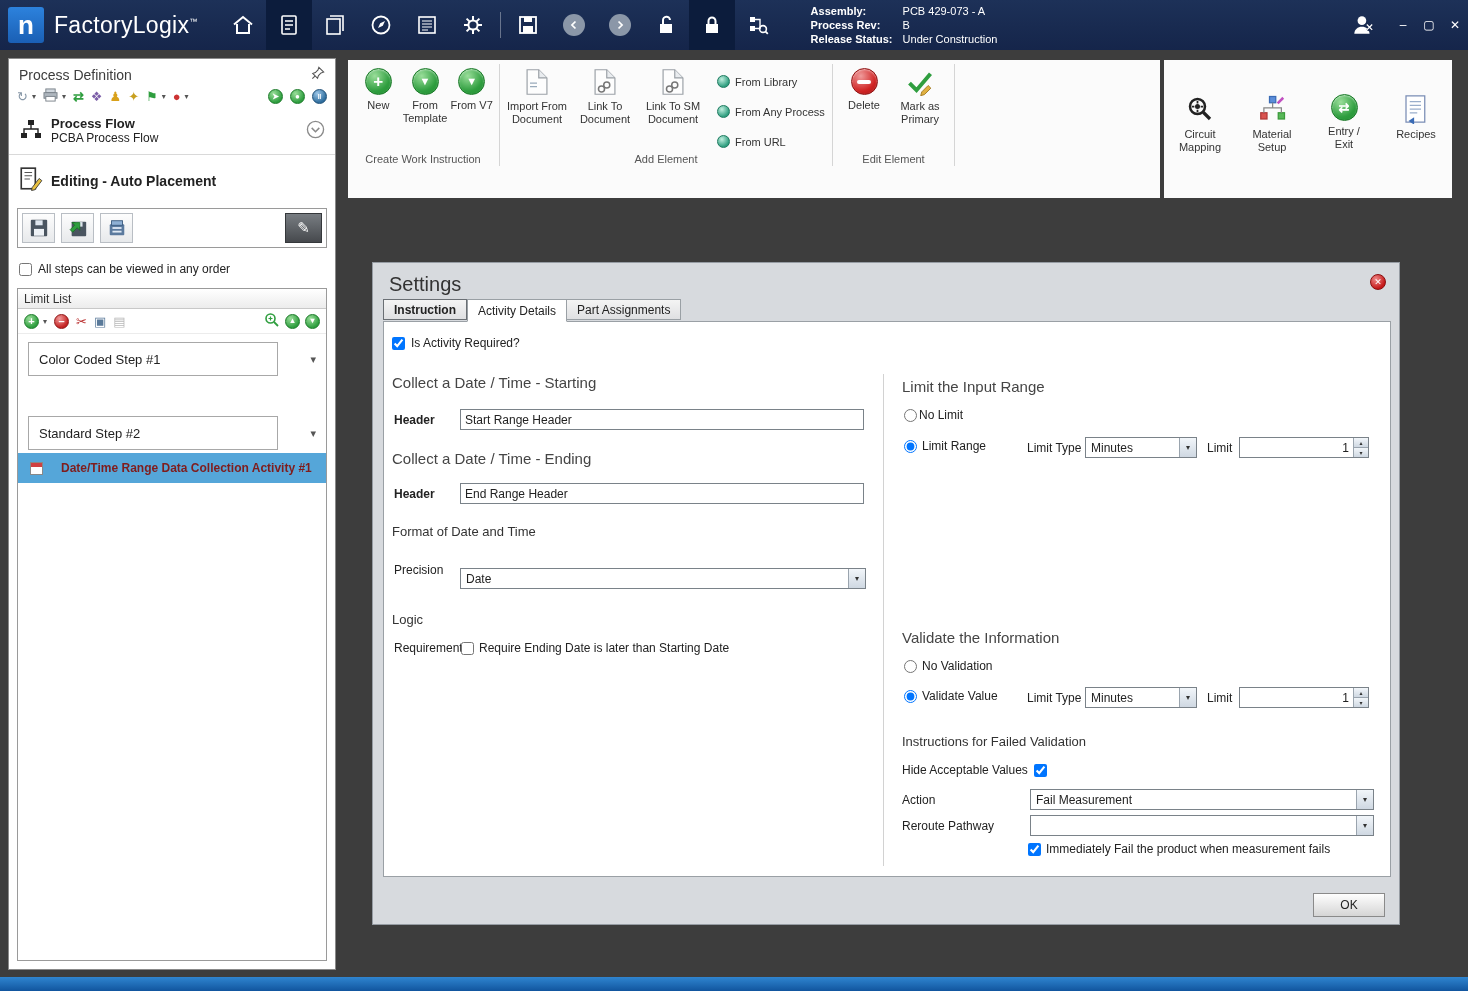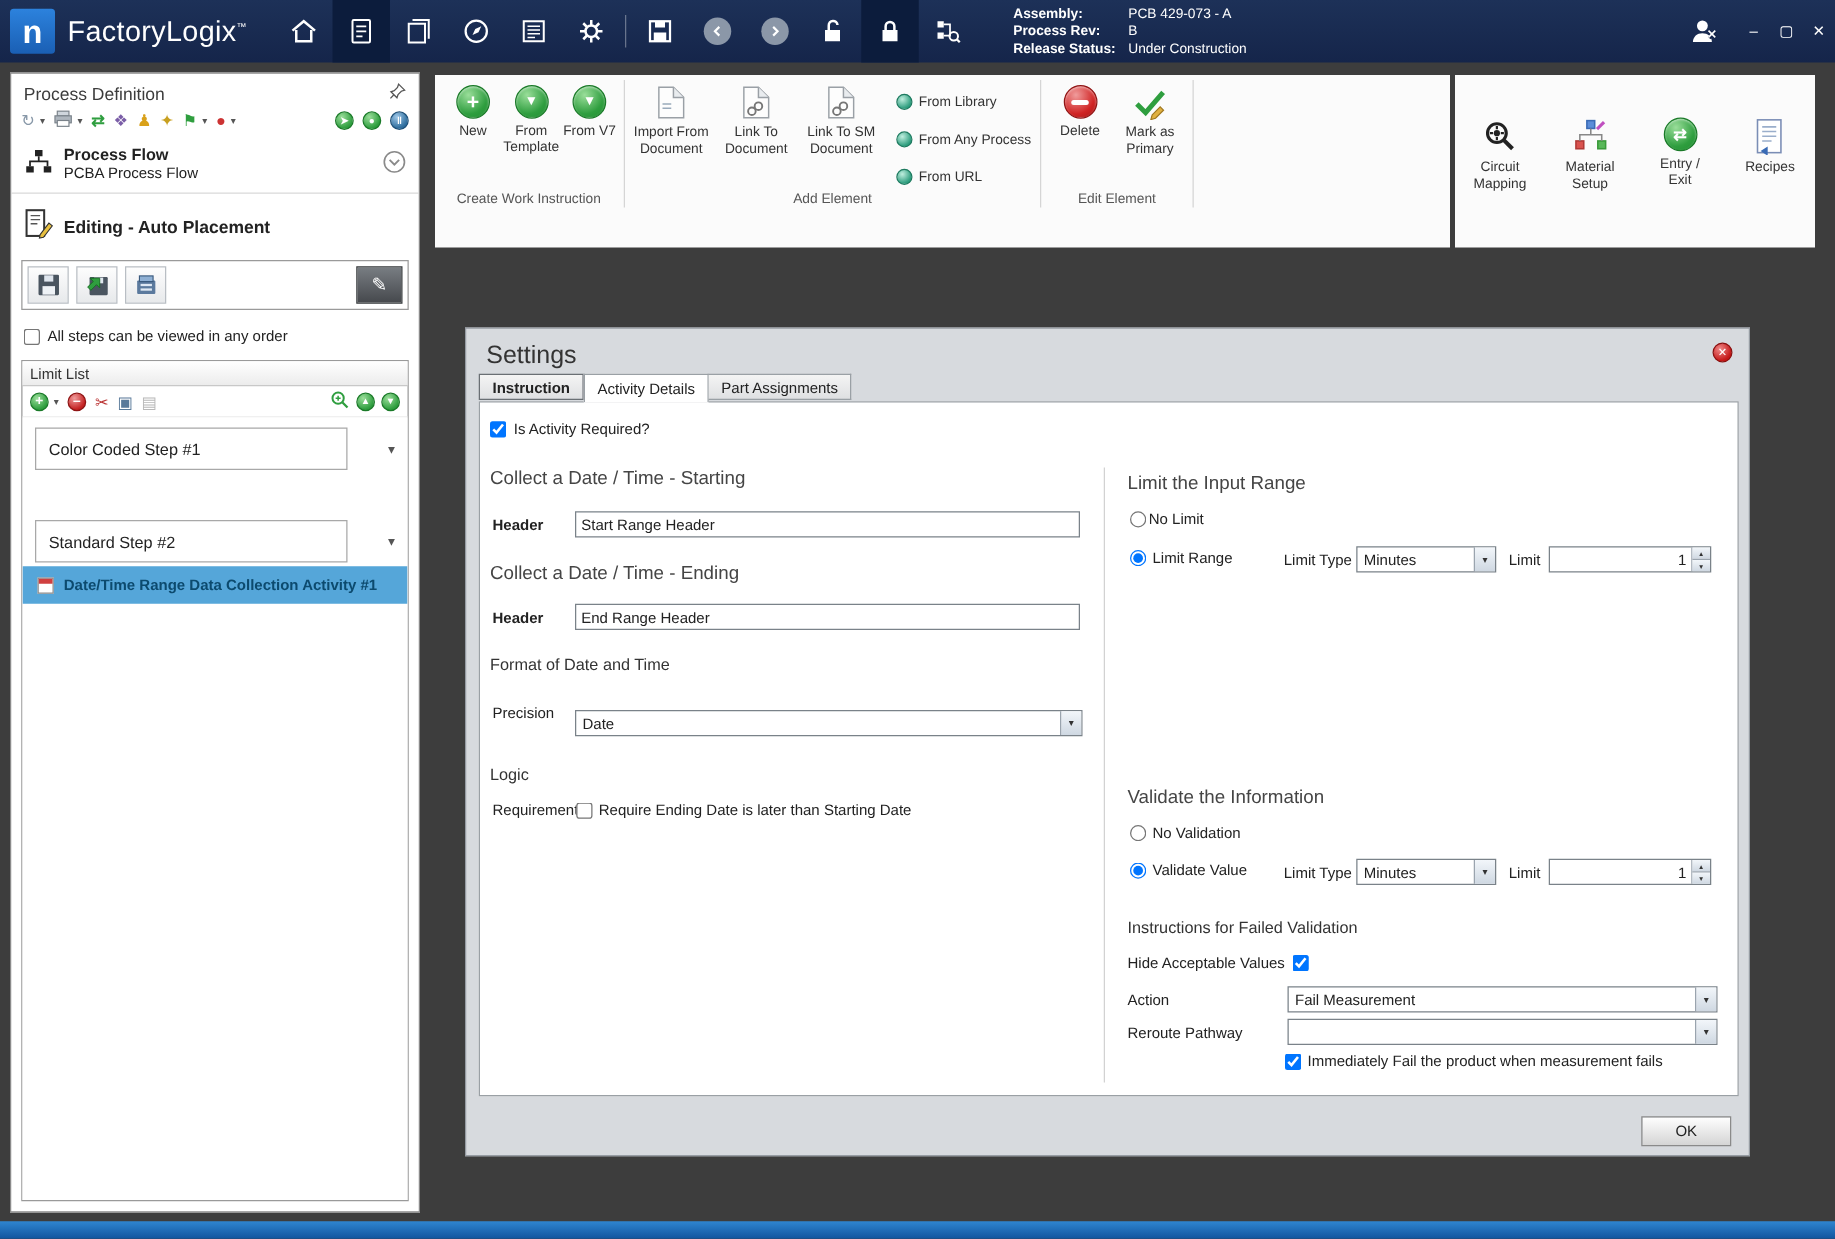--- a/index.html
+++ b/index.html
@@ -58,21 +58,21 @@
   .mc-green { background:radial-gradient(circle at 35% 28%, #9ade9a, #2f9e3f 70%); border:1px solid #1a7a28; }
   .mc-red   { background:radial-gradient(circle at 35% 28%, #f09c9c, #c42222 70%); border:1px solid #8f1414; }
   .sl-right { margin-left:auto; display:flex; gap:5px; align-items:center; }
   .sl-body { flex:1; background:#fff; padding-top:8px; overflow:hidden; }
   .step-row { display:flex; align-items:center; padding:0 10px; }
   .step-box { width:250px; height:34px; border:1px solid #a8a8a8; background:#fff;
               display:flex; align-items:center; padding-left:10px; font-size:13px; cursor:pointer; }
   .step-chevron { margin-left:auto; color:#555; font-size:11px; cursor:pointer; }
   .step-gap { height:40px; }
   .activity-row { margin-top:3px; height:30px; background:#55a6d9; display:flex; align-items:center;
-                  gap:8px; padding-left:12px; color:#0c4a6e; font-weight:bold; font-size:12px; cursor:pointer; }
+                  gap:18px; padding-left:12px; color:#7f1d1d; font-weight:bold; font-size:12px; cursor:pointer; }
   .cal-icon { width:13px; height:13px; background:#fff; border:1px solid #888; position:relative; flex:none; }
   .cal-top { position:absolute; top:0; left:0; right:0; height:4px; background:#d04040; }
 
   
   .ribbon-main { position:absolute; left:348px; top:60px; width:812px; height:138px; background:#fbfbfb; }
   .ribbon-tabstrip { height:28px; display:flex; align-items:flex-end; padding-left:8px;
                      border-bottom:1px solid #d9d9d9; background:#fff; }
   .ribbon-tab { height:24px; padding:0 12px; border:1px solid #ababab; border-bottom:none;
                 display:flex; align-items:center; font-size:12px; color:#222; background:#fff; cursor:pointer; }
   .ribbon-body { height:110px; display:flex; align-items:stretch; }

